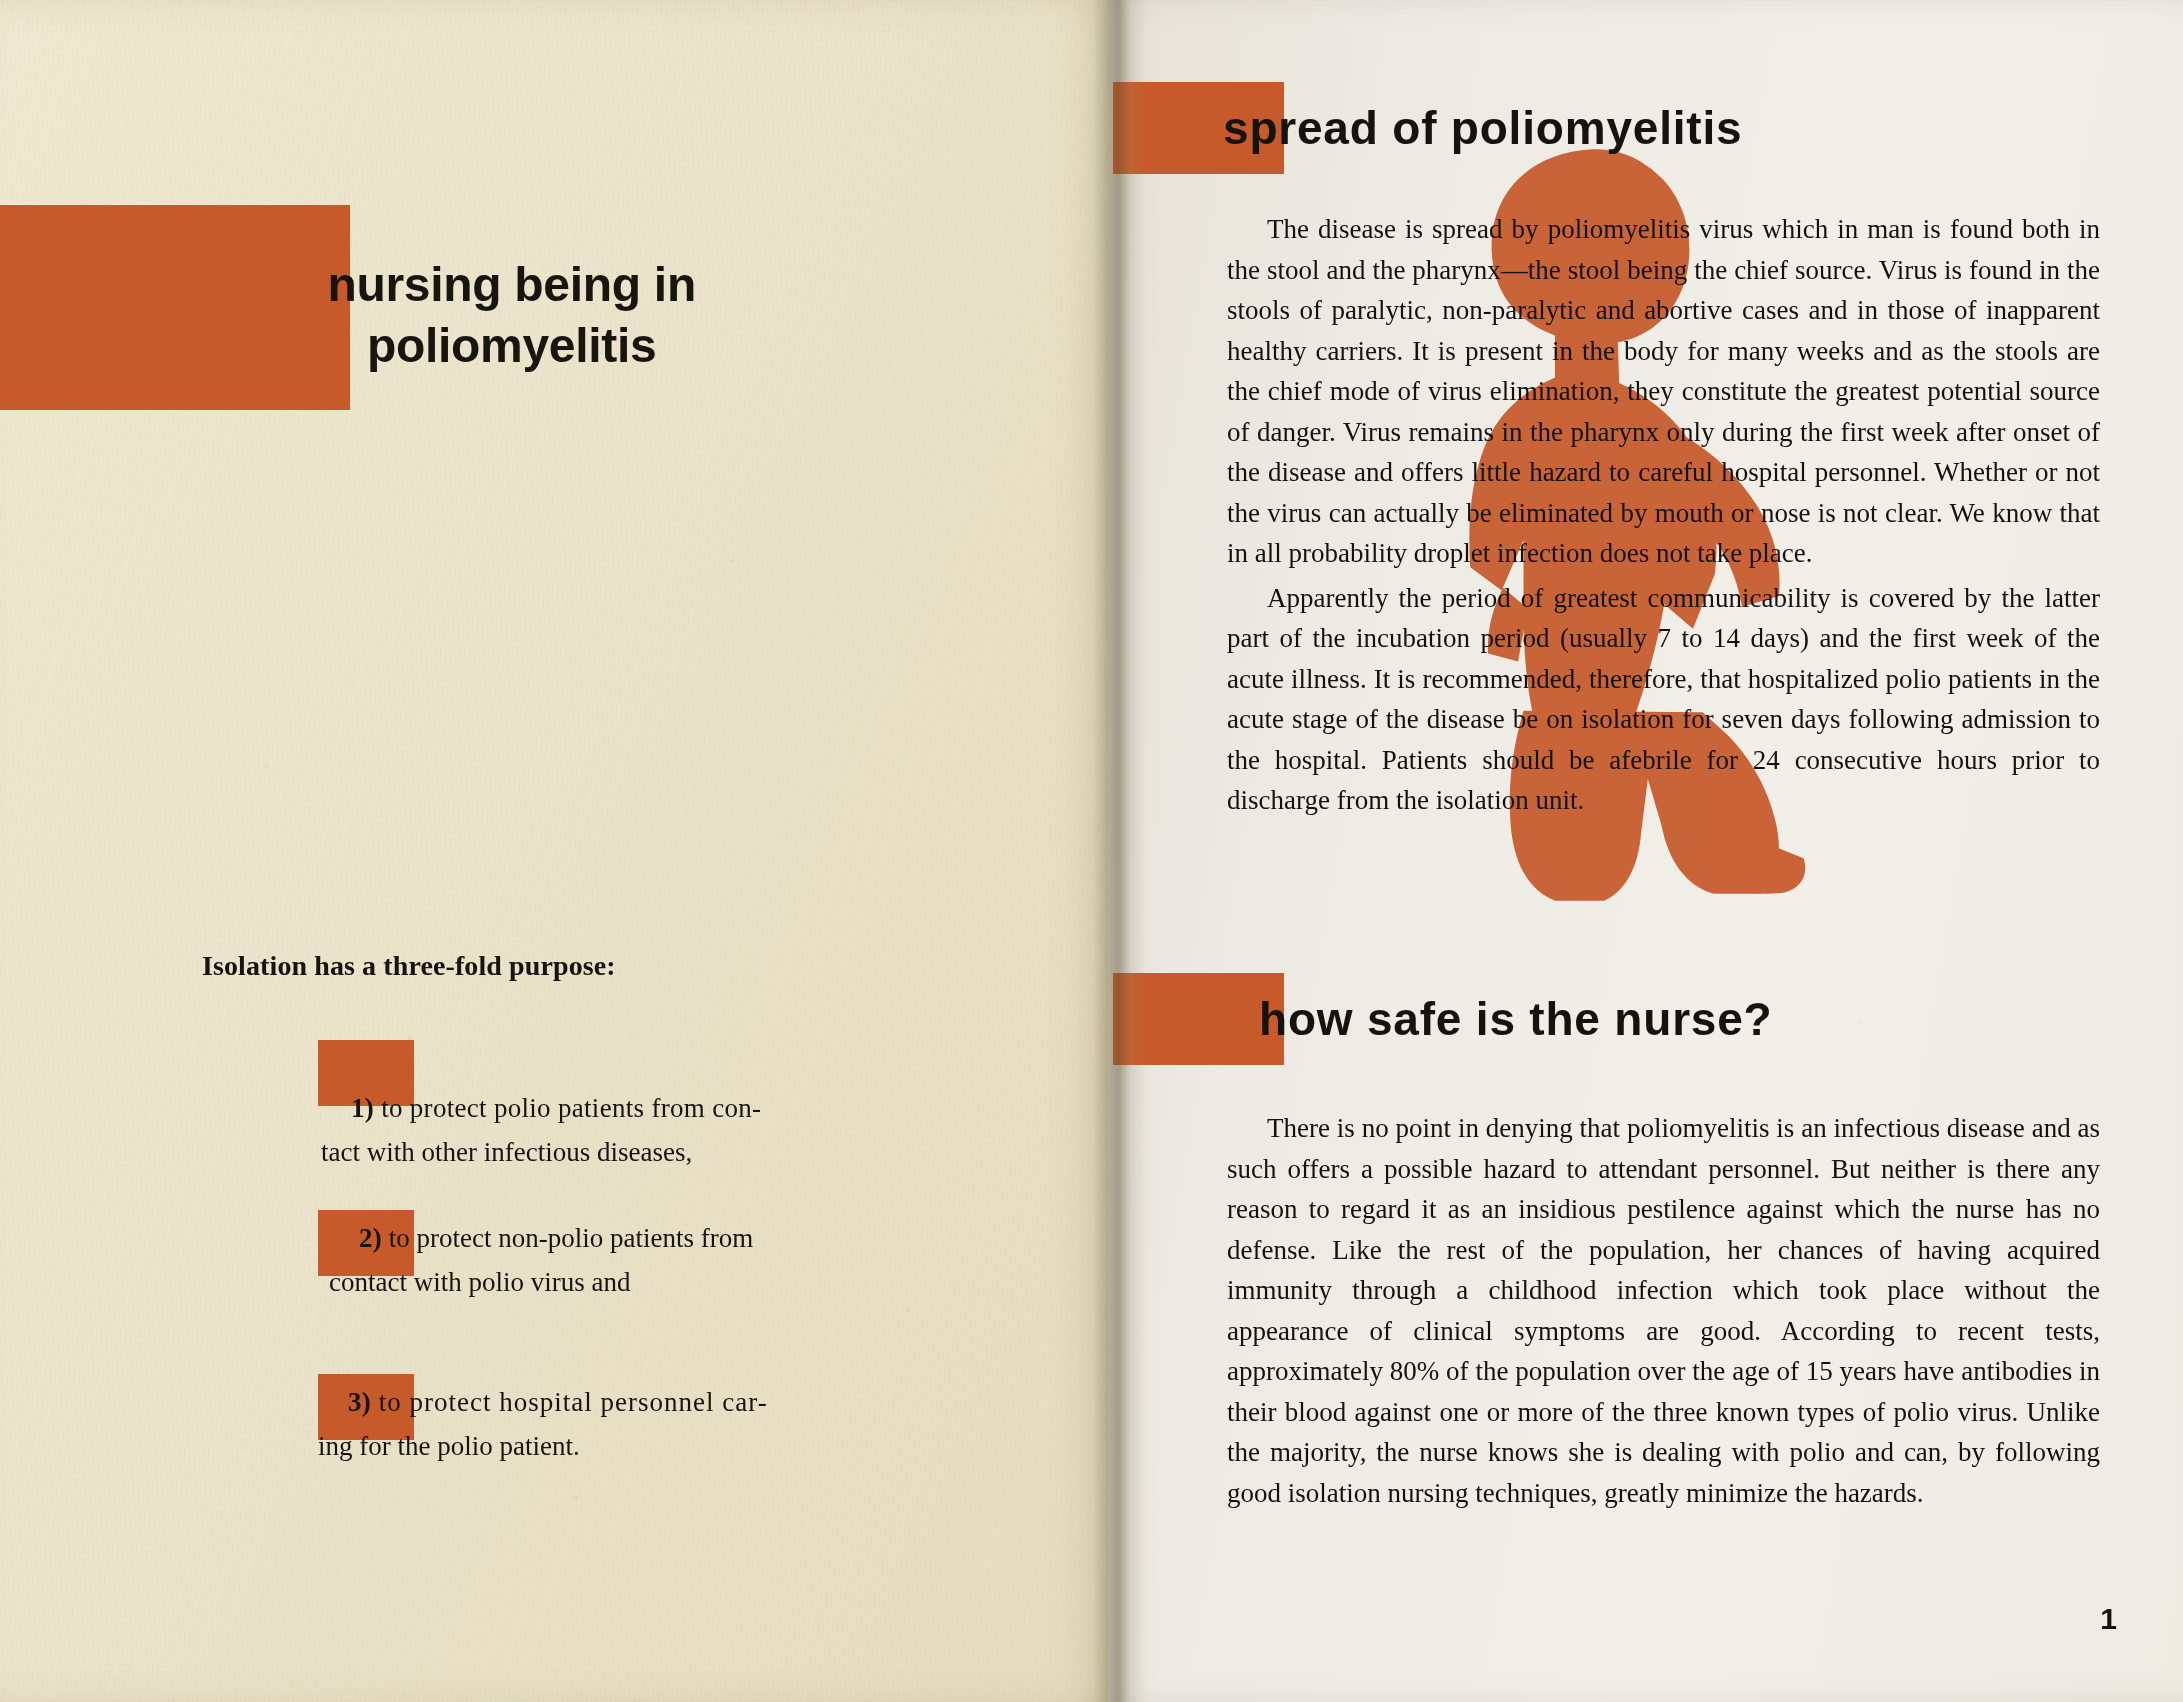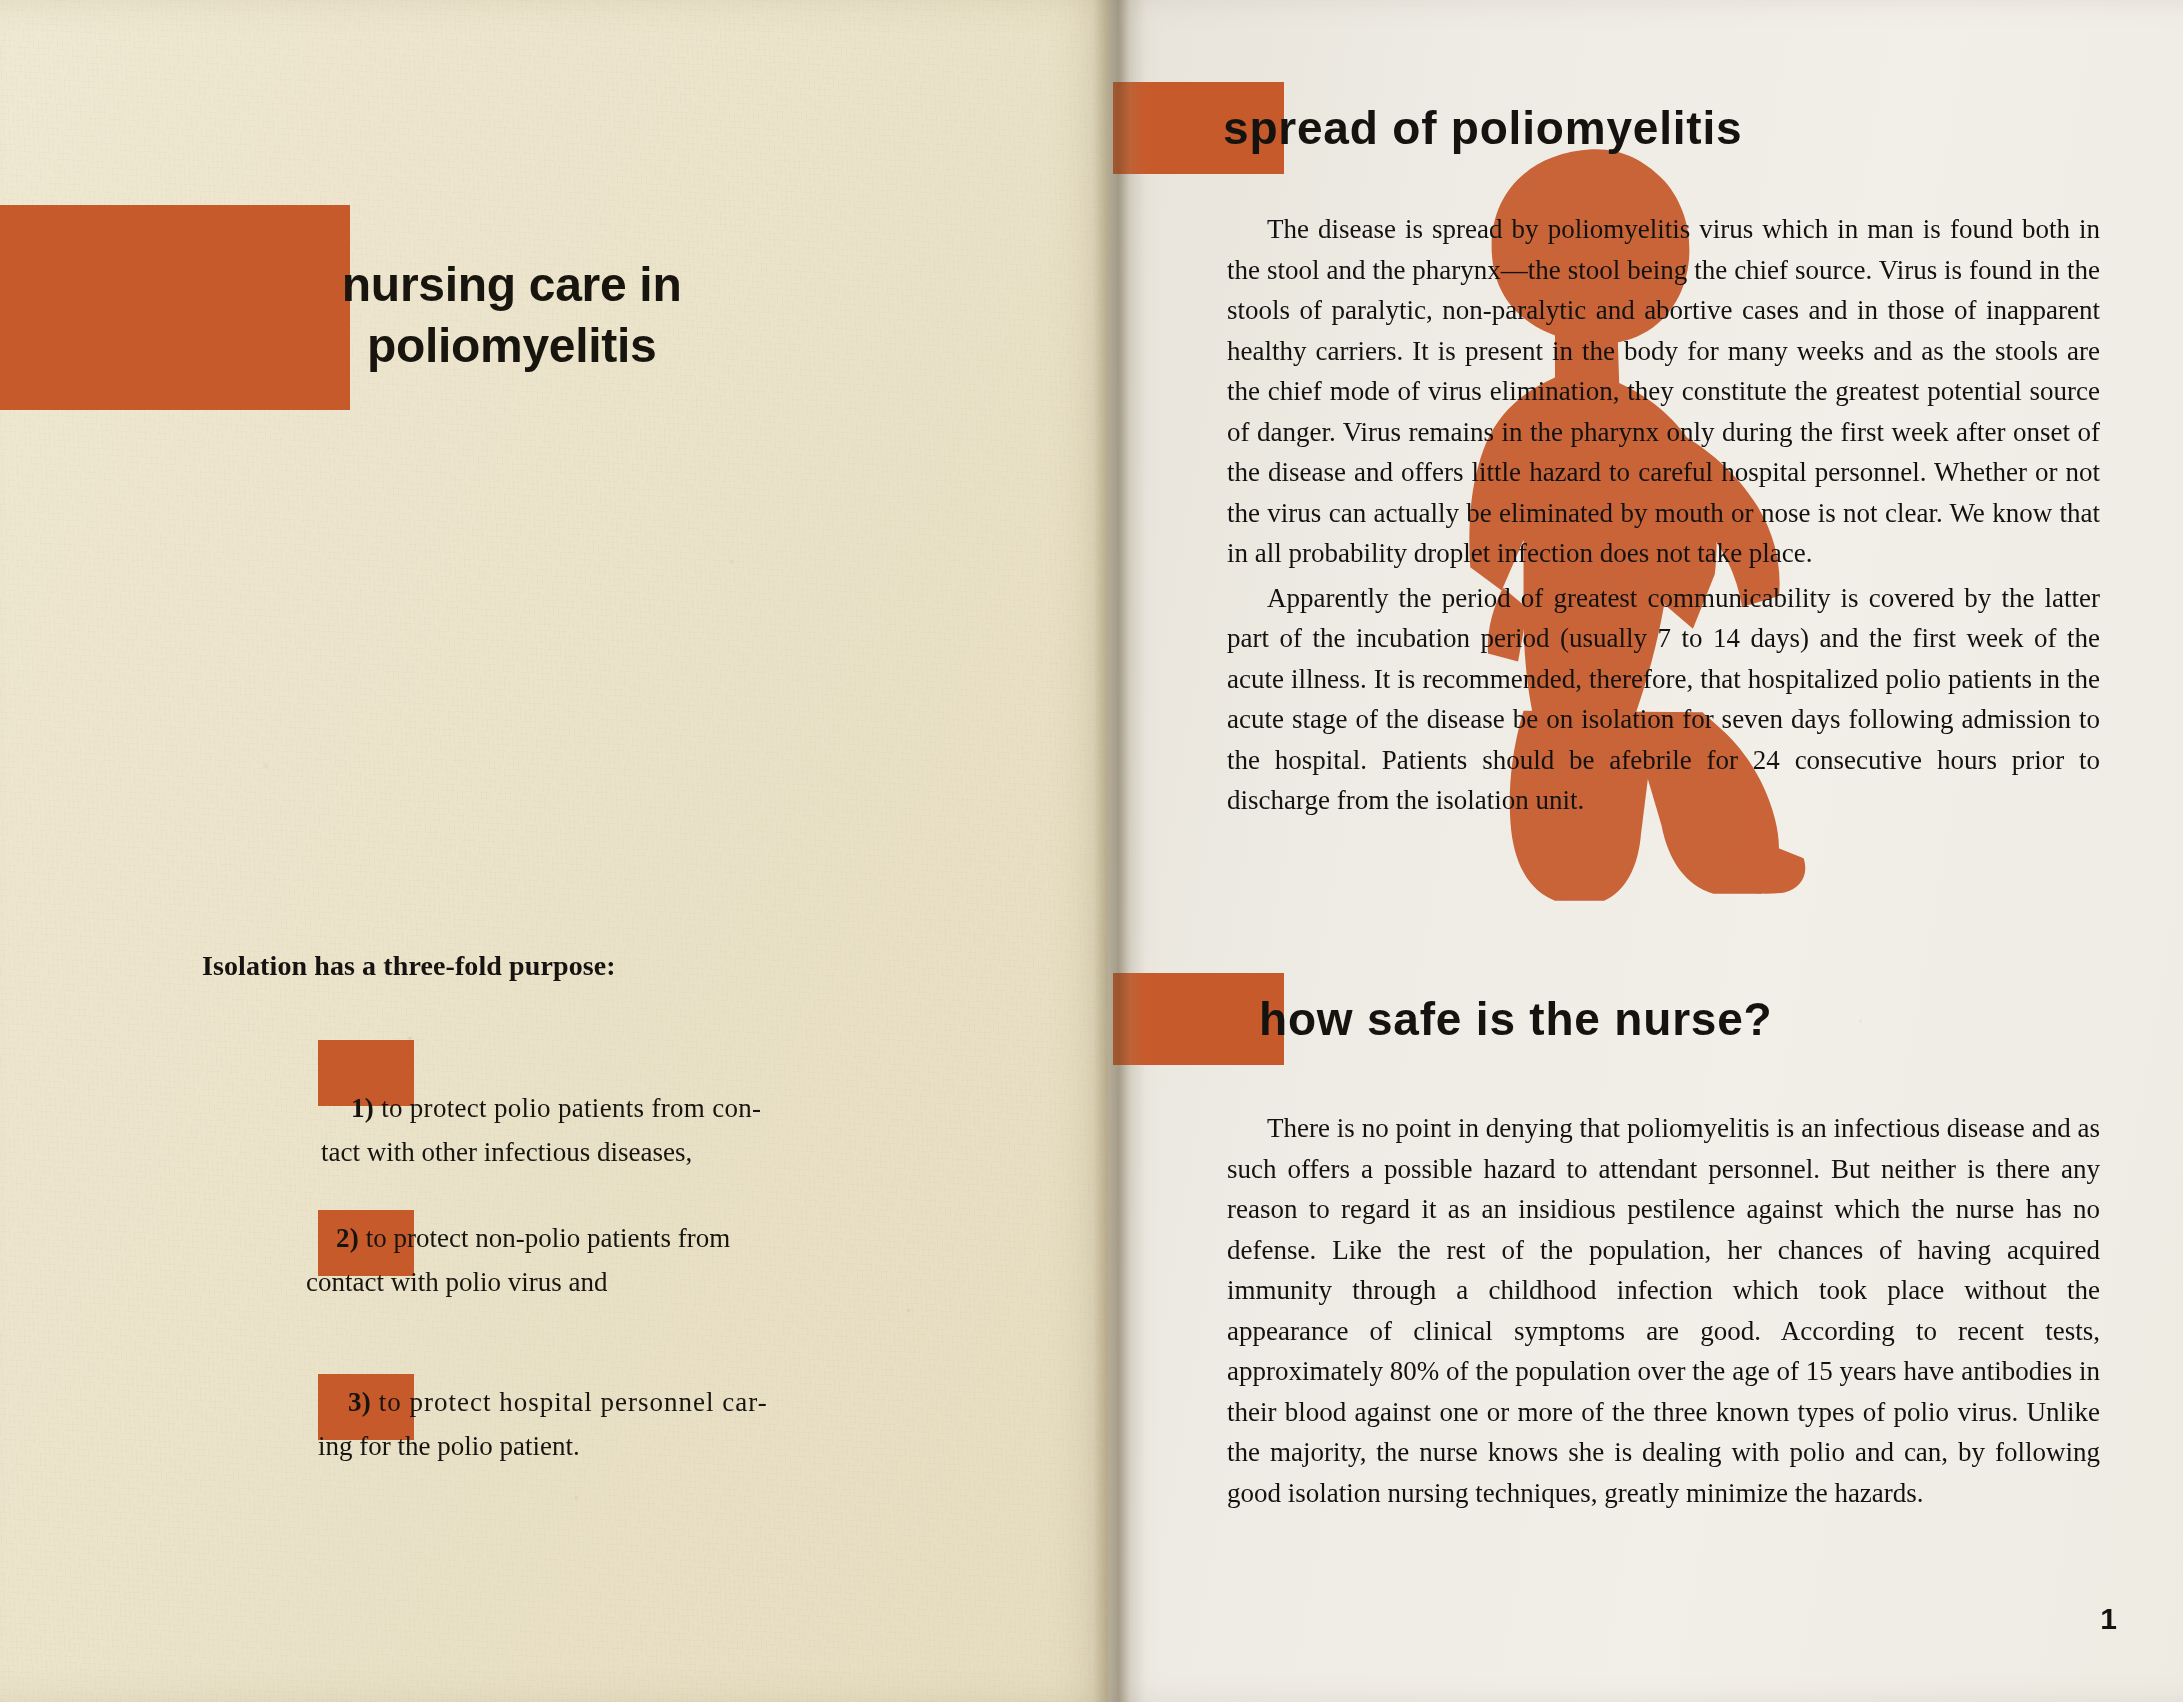--- a/index.html
+++ b/index.html
@@ -114,21 +114,21 @@
     font-size: 27px;
     line-height: 1.62;
     color: #171410;
     z-index: 3;
   }
   .purpose-item .num {
     font-weight: bold;
     letter-spacing: 0.3px;
   }
   .p1 { left: 351px; top: 1047px; margin-top: 40px; }
-  .p2 { left: 336px; top: 1217px; }
+  .p2 { left: 359px; top: 1217px; }
   .p3 { left: 348px; top: 1381px; }
   .purpose-item .ind { display: inline; }
   .purpose-item .l2 { display: block; margin-left: -30px; }
   .p1 .row1 { letter-spacing: 0.3px; }
   .p3 .row1 { letter-spacing: 1px; }
 
   
   .sec-head {
     position: absolute;
     font-family: "Liberation Sans", sans-serif;
@@ -180,21 +180,21 @@
 </head>
 <body>
 
 <div class="page">
 
   <div class="left-leaf"></div>
 
   <div class="orange blk-title-left"></div>
 
   <div class="title-block">
-    <span class="tline tline2">nursing care in</span>
+    <span class="tline tline2">nursing being in</span>
     <span class="tline tline3">poliomyelitis</span>
   </div>
 
   <div class="purpose-lead">Isolation has a three-fold purpose:</div>
 
   <div class="orange blk-num1"></div>
   <div class="orange blk-num2"></div>
   <div class="orange blk-num3"></div>
 
   <div class="purpose-item p1">

